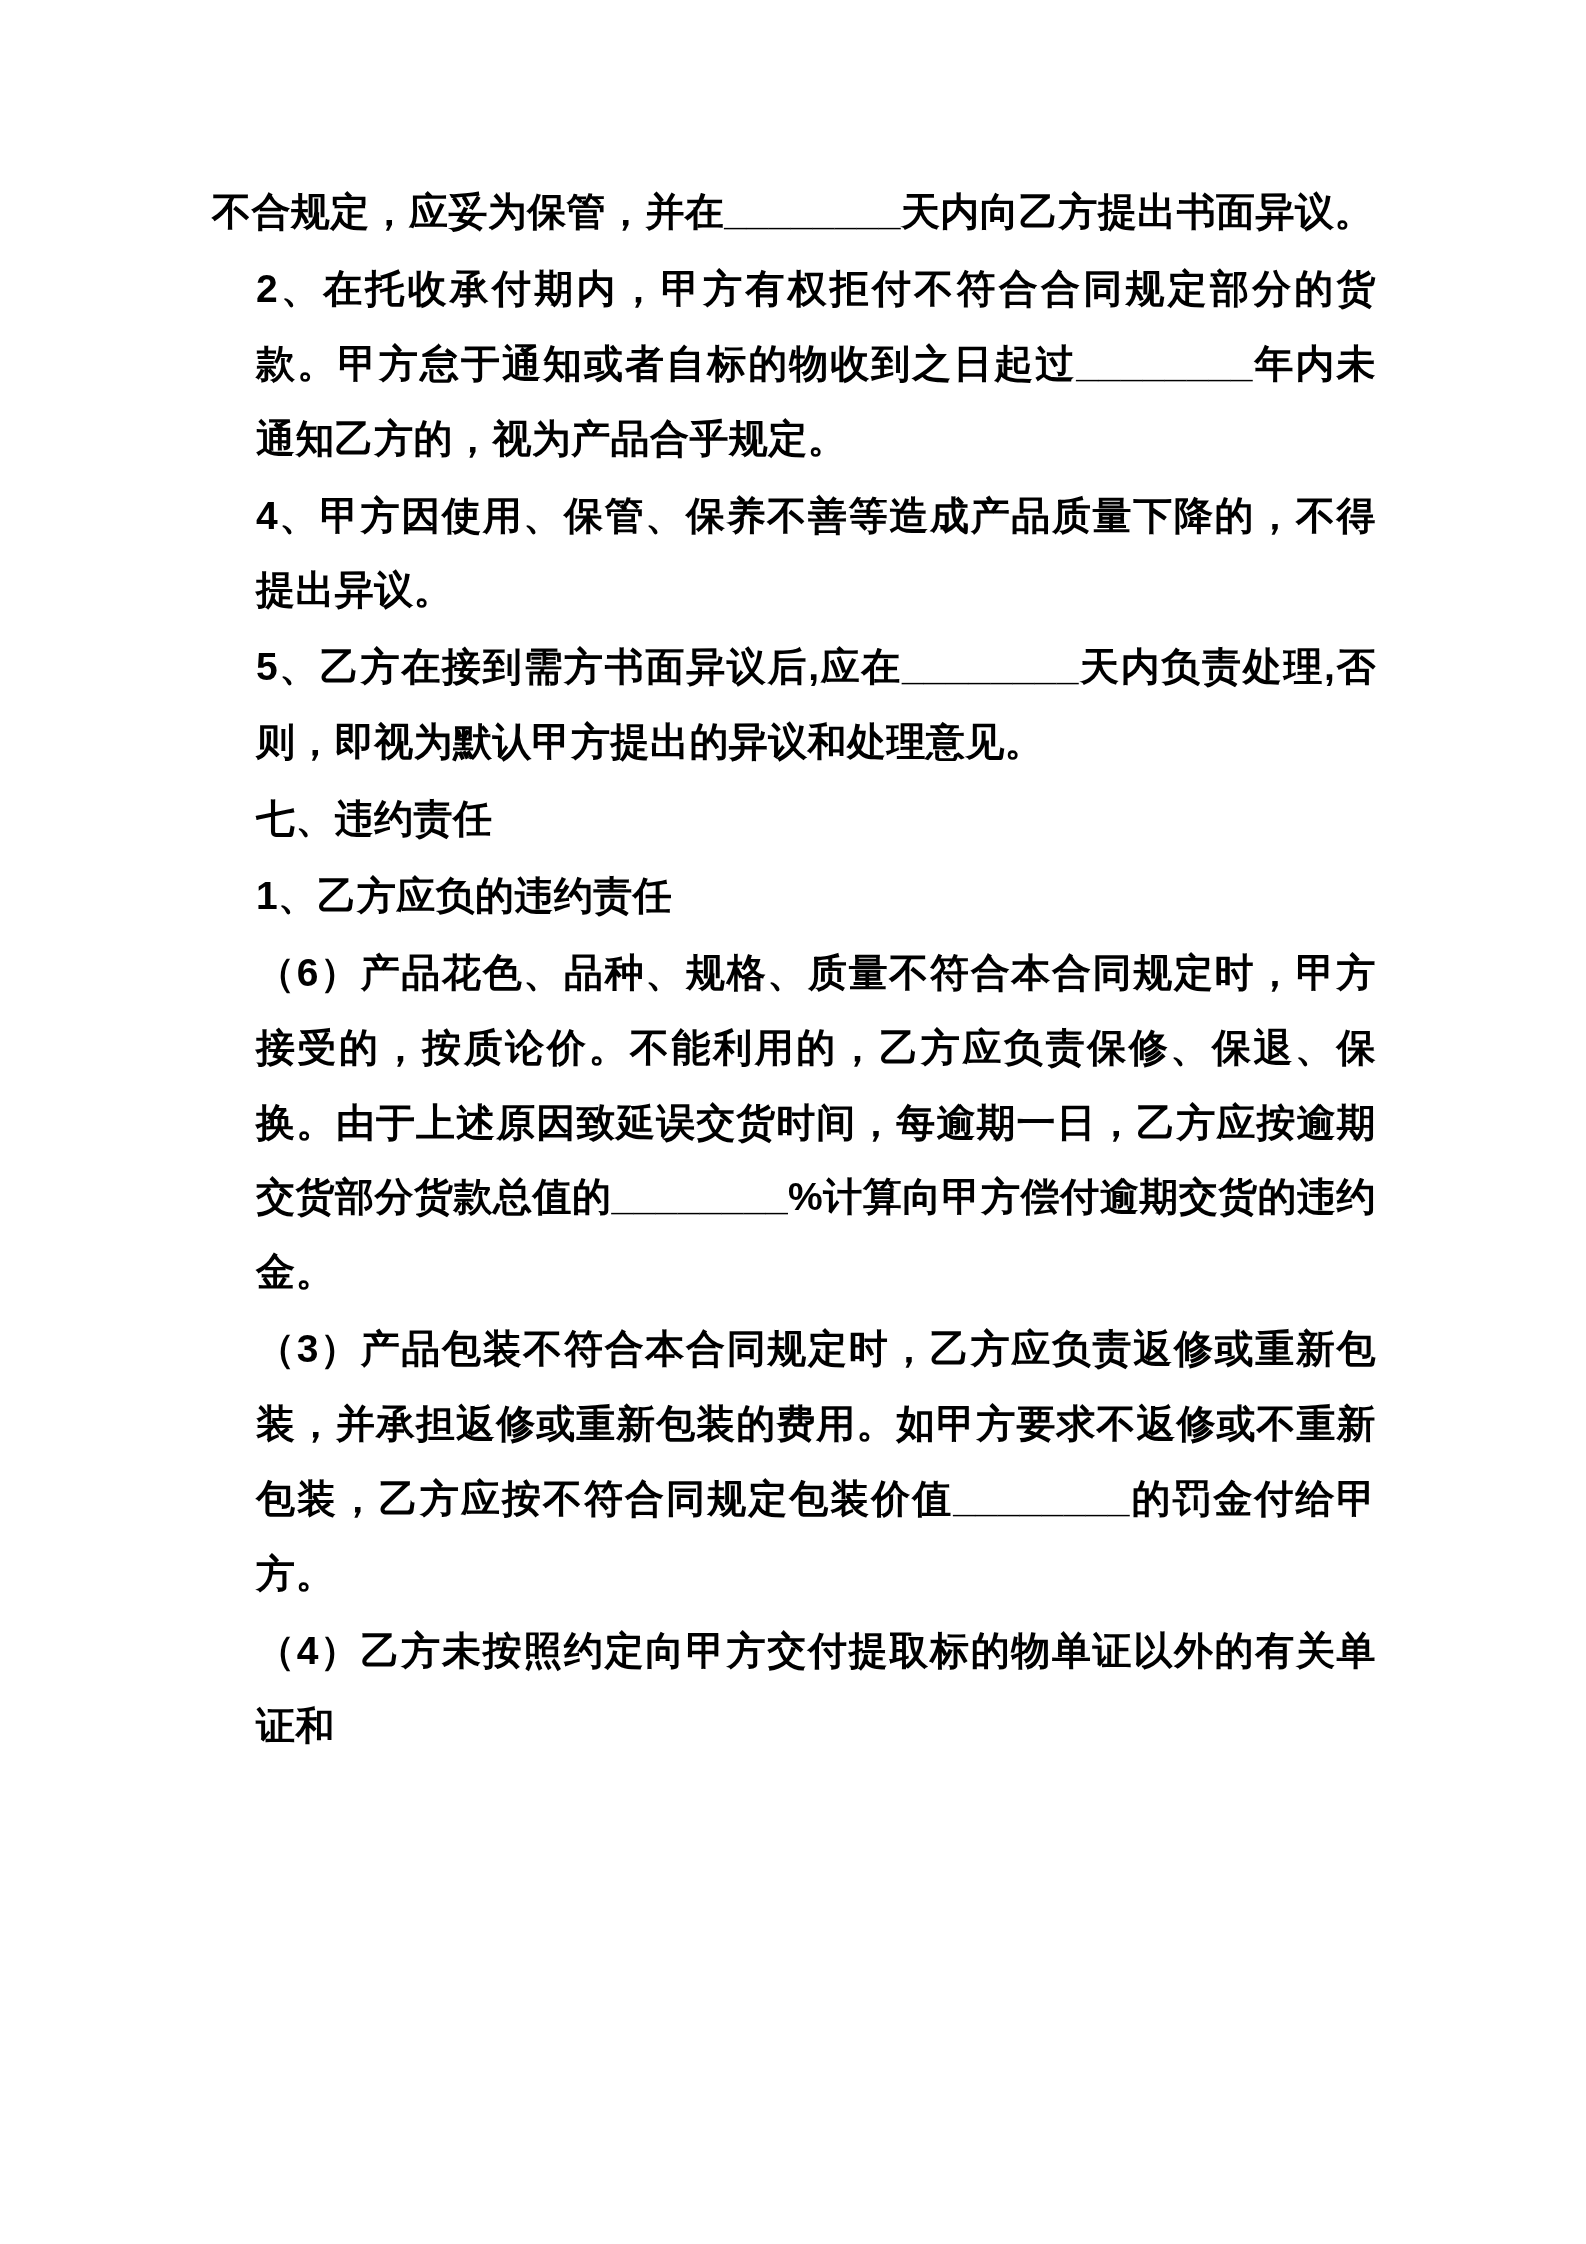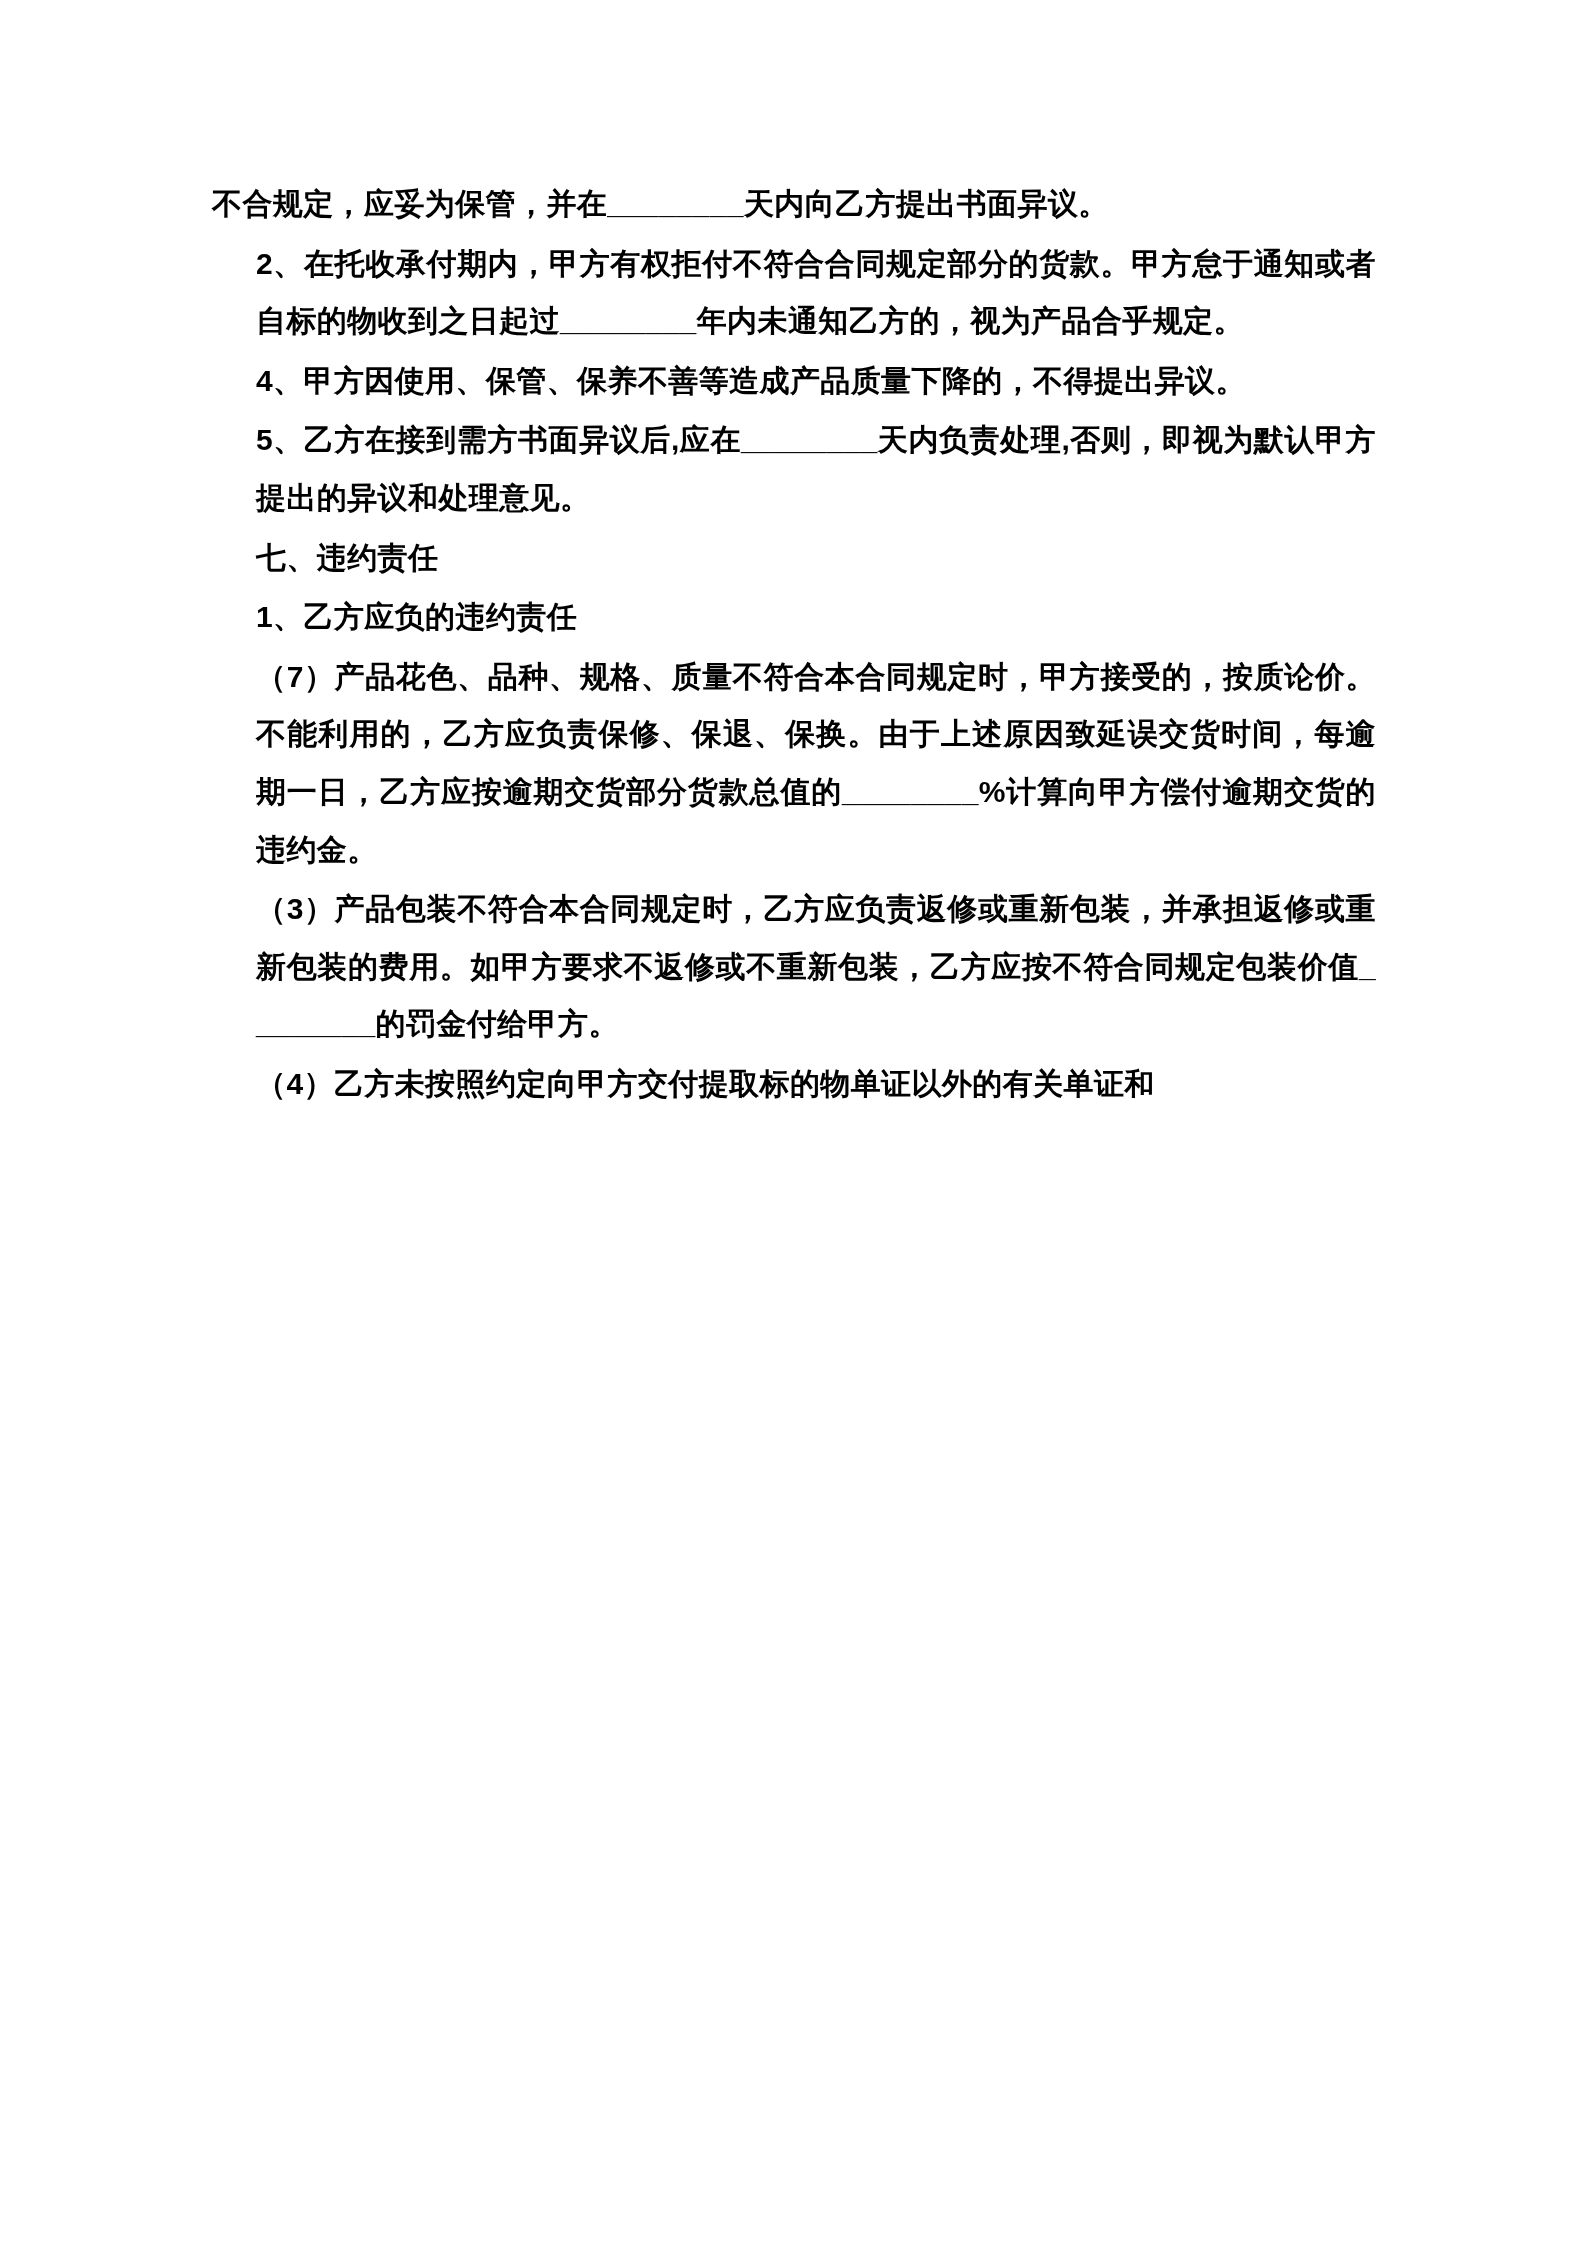--- a/index.html
+++ b/index.html
@@ -16,21 +16,21 @@
   }
   .page {
     position: relative;
     width: 1586px;
     height: 2244px;
     box-sizing: border-box;
     padding: 175px 210px 0 212px;
     background: #ffffff;
   }
   .doc-body {
-    font-size: 30px;
+    font-size: 39px;
     line-height: 1.92;
     font-weight: 700;
     letter-spacing: 0.4px;
     text-align: justify;
   }
   .para {
     margin: 0 0 2px 0;
     font-weight: 700;
     white-space: pre-wrap;
     word-break: break-all;
@@ -43,17 +43,17 @@
 <body>
 
 <div class="page">
   <div class="doc-body">
     <p class="para cont">不合规定，应妥为保管，并在________天内向乙方提出书面异议。</p>
     <p class="para lead">2、在托收承付期内，甲方有权拒付不符合合同规定部分的货款。甲方怠于通知或者自标的物收到之日起过________年内未通知乙方的，视为产品合乎规定。</p>
     <p class="para lead">4、甲方因使用、保管、保养不善等造成产品质量下降的，不得提出异议。</p>
     <p class="para lead">5、乙方在接到需方书面异议后,应在________天内负责处理,否则，即视为默认甲方提出的异议和处理意见。</p>
     <p class="para lead">七、违约责任</p>
     <p class="para lead">1、乙方应负的违约责任</p>
-    <p class="para lead2">（7）产品花色、品种、规格、质量不符合本合同规定时，甲方接受的，按质论价。不能利用的，乙方应负责保修、保退、保换。由于上述原因致延误交货时间，每逾期一日，乙方应按逾期交货部分货款总值的________%计算向甲方偿付逾期交货的违约金。</p>
+    <p class="para lead2">（6）产品花色、品种、规格、质量不符合本合同规定时，甲方接受的，按质论价。不能利用的，乙方应负责保修、保退、保换。由于上述原因致延误交货时间，每逾期一日，乙方应按逾期交货部分货款总值的________%计算向甲方偿付逾期交货的违约金。</p>
     <p class="para lead2">（3）产品包装不符合本合同规定时，乙方应负责返修或重新包装，并承担返修或重新包装的费用。如甲方要求不返修或不重新包装，乙方应按不符合同规定包装价值________的罚金付给甲方。</p>
     <p class="para lead2">（4）乙方未按照约定向甲方交付提取标的物单证以外的有关单证和</p>
   </div>
 </div>
 
 </body></html>

